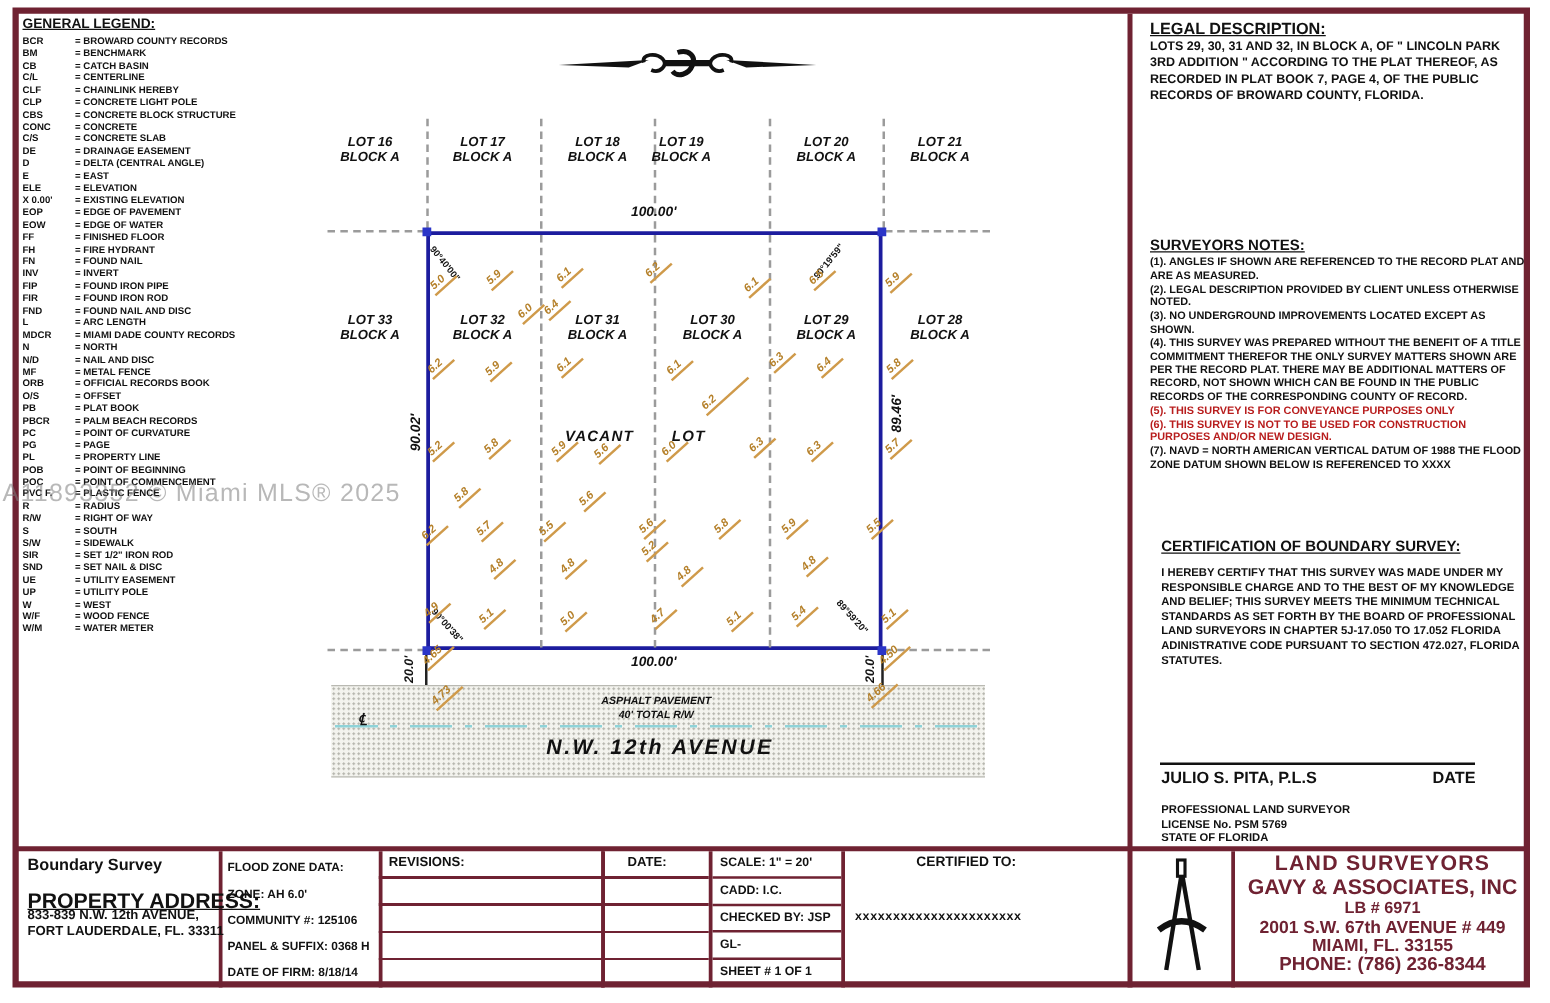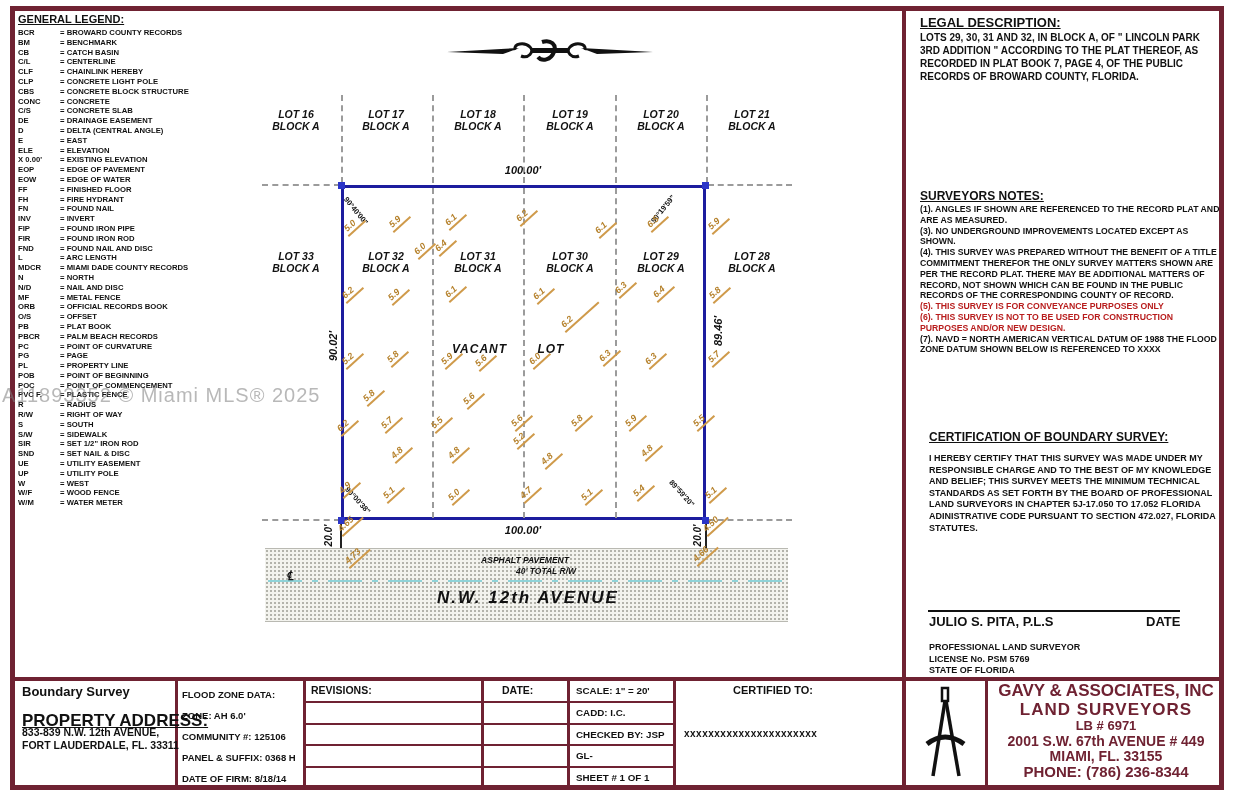--- a/index.html
+++ b/index.html
@@ -187,21 +187,21 @@
         <div>BLOCK A</div>
       </div>
       <div class="abs lot-label" style="left: 341px; top: 108px;">
         <div>LOT 17</div>
         <div>BLOCK A</div>
       </div>
       <div class="abs lot-label" style="left: 433px; top: 108px;">
         <div>LOT 18</div>
         <div>BLOCK A</div>
       </div>
-      <div class="abs lot-label" style="left: 525px; top: 108px;">
+      <div class="abs lot-label" style="left: 500px; top: 108px;">
         <div>LOT 19</div>
         <div>BLOCK A</div>
       </div>
       <div class="abs lot-label" style="left: 616px; top: 108px;">
         <div>LOT 20</div>
         <div>BLOCK A</div>
       </div>
       <div class="abs lot-label" style="left: 707px; top: 108px;">
         <div>LOT 21</div>
         <div>BLOCK A</div>
@@ -299,30 +299,31 @@
       <span class="spot" style="left: 708px; top: 524px;">4.50</span>
       <span class="spot" style="left: 350px; top: 556px;">4.73</span>
       <span class="spot" style="left: 698px; top: 554px;">4.66</span>
     </div>
 
   <div class="abs tick" style="left:340px;top:522px;height:58px;"></div>
   <div class="abs tick" style="left:705px;top:522px;height:58px;"></div>
 
   <div class="abs pavement"></div>
   <div class="abs street-small" style="left:420px;top:555px;">ASPHALT PAVEMENT</div>
-  <div class="abs street-small" style="left:441px;top:566px;">40' TOTAL R/W</div>
+  <div class="abs street-small" style="left:420px;top:566px;">40' TOTAL R/W</div>
   <div class="abs cl-line"></div>
   <div class="abs cl-sym" style="left:286px;top:566px;">℄</div>
   <div class="abs street-name" style="left:398px;top:588px;">N.W. 12th AVENUE</div>
 
   <div class="abs b u legal-title">LEGAL DESCRIPTION:</div>
   <div class="abs legal-body">LOTS 29, 30, 31 AND 32, IN BLOCK A, OF " LINCOLN PARK 3RD ADDITION " ACCORDING TO THE PLAT THEREOF, AS RECORDED IN PLAT BOOK 7, PAGE 4, OF THE PUBLIC RECORDS OF BROWARD COUNTY, FLORIDA.</div>
   <div class="abs b u notes-title">SURVEYORS NOTES:</div>
   <div class="abs notes-body" id="notes-body">
       <p>(1).  ANGLES IF SHOWN ARE REFERENCED TO THE RECORD PLAT AND ARE AS MEASURED.</p>
+      <p>(2).  LEGAL DESCRIPTION PROVIDED BY CLIENT UNLESS OTHERWISE NOTED.</p>
       <p>(3).  NO UNDERGROUND IMPROVEMENTS LOCATED EXCEPT AS SHOWN.</p>
       <p>(4). THIS SURVEY WAS PREPARED WITHOUT THE BENEFIT OF A TITLE COMMITMENT THEREFOR THE ONLY SURVEY MATTERS SHOWN ARE PER THE RECORD PLAT. THERE MAY BE ADDITIONAL MATTERS OF RECORD, NOT SHOWN WHICH CAN BE FOUND IN THE PUBLIC RECORDS OF THE CORRESPONDING COUNTY OF RECORD.</p>
       <p class="red">(5).  THIS SURVEY IS FOR CONVEYANCE PURPOSES ONLY</p>
       <p class="red">(6).  THIS SURVEY IS NOT TO BE USED FOR CONSTRUCTION PURPOSES AND/OR NEW DESIGN.</p>
       <p>(7).  NAVD = NORTH AMERICAN VERTICAL DATUM OF 1988 THE FLOOD ZONE DATUM SHOWN BELOW IS REFERENCED TO XXXX</p>
     </div>
   <div class="abs b u cert-title">CERTIFICATION OF BOUNDARY SURVEY:</div>
   <div class="abs cert-body">I HEREBY CERTIFY THAT THIS SURVEY WAS MADE UNDER MY RESPONSIBLE CHARGE AND TO THE BEST OF MY KNOWLEDGE AND BELIEF; THIS SURVEY MEETS THE MINIMUM TECHNICAL STANDARDS AS SET FORTH BY THE BOARD OF PROFESSIONAL LAND SURVEYORS IN CHAPTER 5J-17.050 TO 17.052 FLORIDA ADINISTRATIVE CODE PURSUANT TO SECTION 472.027, FLORIDA STATUTES.</div>
   <div class="abs sig-line"></div>
   <div class="abs b signer">JULIO S. PITA, P.L.S</div>
@@ -368,21 +369,21 @@
   <div class="abs" style="left:923px;top:686px;">
     <svg width="44" height="96" viewBox="0 0 44 96">
       <rect x="19" y="2" width="6" height="13" fill="none" stroke="#111" stroke-width="2.5"></rect>
       <path d="M22 15 L10 90" stroke="#111" stroke-width="3.5" fill="none"></path>
       <path d="M23 15 L36 90" stroke="#111" stroke-width="3.5" fill="none"></path>
       <path d="M4 58 Q22 44 41 58" fill="none" stroke="#111" stroke-width="5"></path>
     </svg>
   </div>
 
   <div class="abs company" id="company">
+      <div style="font-size: 17px; letter-spacing: 1px;">LAND SURVEYORS</div>
       <div style="font-size: 17px;">GAVY &amp; ASSOCIATES, INC</div>
-      <div style="font-size: 17px; letter-spacing: 1px;">LAND SURVEYORS</div>
       <div style="font-size: 13px;">LB # 6971</div>
       <div style="font-size: 14px;">2001 S.W. 67th AVENUE # 449</div>
       <div style="font-size: 14px;">MIAMI, FL. 33155</div>
       <div style="font-size: 15px;">PHONE: (786) 236-8344</div>
     </div>
 
 </div>
 
 </body></html>

